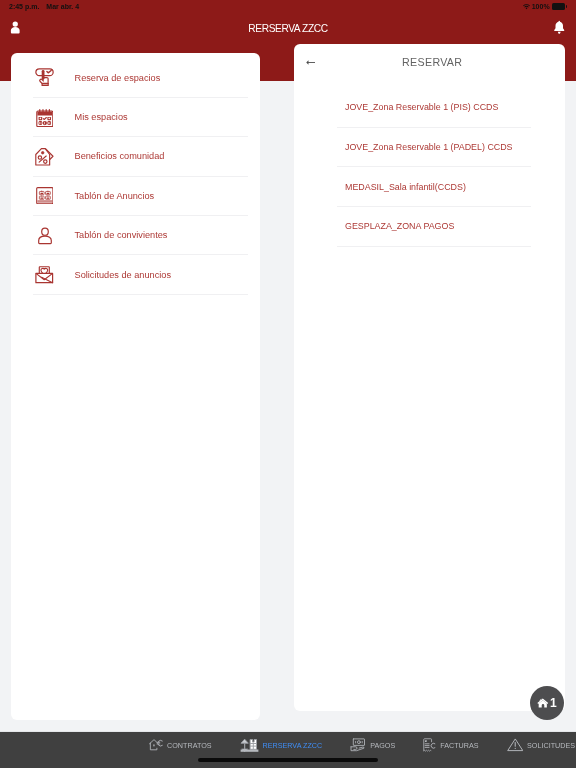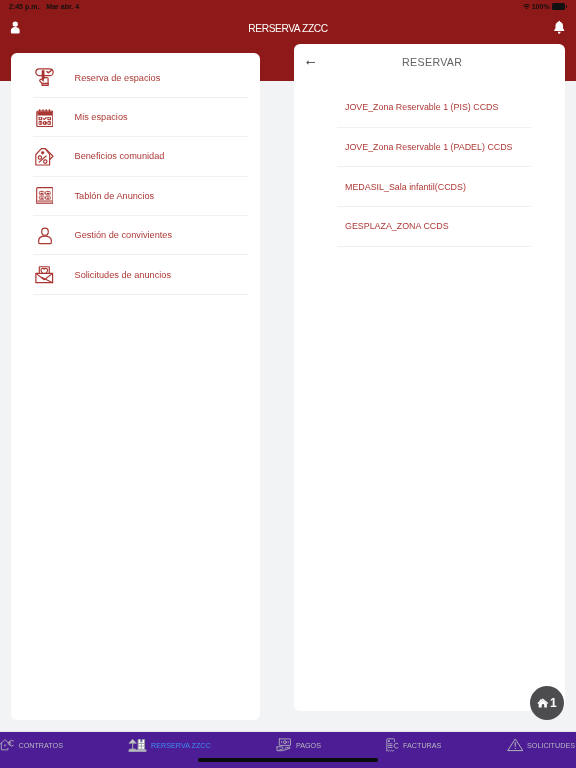--- a/index.html
+++ b/index.html
@@ -52,23 +52,23 @@
   .ritem { display:flex; align-items:center; height:38.7px; padding-left:30px; color:#ad3935;
            font-size:8.9px; cursor:pointer; white-space:nowrap; }
   .rdivider { height:1px; background:#f0f0f2; margin:0 13px 0 22px; }
 
   
   .fab { position:absolute; left:530px; top:686px; width:34px; height:34px; border-radius:50%;
          background:#4d4d4f; display:flex; align-items:center; justify-content:center; cursor:pointer; }
   .fab .fab-txt { color:#fff; font-size:12px; font-weight:bold; margin-left:1.2px; line-height:1; }
 
   
-  .tabbar { position:absolute; left:0; top:731px; width:576px; height:37px; background:#4c1d95;
+  .tabbar { position:absolute; left:0; top:731px; width:576px; height:37px; background:#404040;
             border-top:1px solid #e5e7ea; display:flex; align-items:center;
-            justify-content:space-between; gap:63px; padding-bottom:10px; padding-right:1px; }
+            justify-content:flex-end; gap:28px; padding-bottom:10px; padding-right:1px; }
   .tab { display:flex; align-items:center; gap:4px; cursor:pointer; }
   .tab .ticon { display:flex; align-items:center; justify-content:center; }
   .tab .tlabel { font-size:7.2px; letter-spacing:0px; color:#b6b9be; white-space:nowrap; }
   .tab.active .tlabel { color:#3f8ef7; }
   .home-ind { position:absolute; left:198px; top:758px; width:180px; height:4px;
               background:#0b0b0b; border-radius:2px; }
 </style>
 </head>
 <body>
 
@@ -202,21 +202,21 @@
      <div class="mdivider"></div>
       </div>
       <div class="menu-row">
         <div class="menu-item">
        <span class="micon">
             <svg width="18" height="19" viewBox="0 0 36 38" fill="none" stroke="#a93531" stroke-width="2.4">
               <path d="M18 4.2c-3.9 0-6.6 3.0-6.6 7.1 0 4.1 2.7 7.2 6.6 7.2s6.6-3.1 6.6-7.2c0-4.1-2.7-7.1-6.6-7.1z"></path>
               <path d="M5.4 33.6v-4.8c0-5.0 5.3-8.4 12.6-8.4s12.6 3.4 12.6 8.4v4.8a1.6 1.6 0 0 1-1.6 1.6H7.0a1.6 1.6 0 0 1-1.6-1.6z"></path>
             </svg>
           </span>
-       <span class="label">Gestión de convivientes</span>
+       <span class="label">Tablón de convivientes</span>
      </div>
      <div class="mdivider"></div>
       </div>
       <div class="menu-row">
         <div class="menu-item">
        <span class="micon">
             <svg width="18.5" height="19" viewBox="0 0 37 38" fill="none">
               <rect x="8.6" y="3.4" width="20.0" height="17.0" rx="1.0" fill="#fff" stroke="#a93531" stroke-width="2.3"></rect>
               <path d="M18.6 19.2c-3.5-3.0-6.8-5.3-6.8-8.6a3.8 3.8 0 0 1 6.8-2.35 3.8 3.8 0 0 1 6.8 2.35c0 3.3-3.3 5.6-6.8 8.6z" fill="#fff" stroke="#a93531" stroke-width="2.2" stroke-linejoin="round"></path>
               <path d="M1.8 16.8h33.4v18.6H1.8z" fill="#fff" stroke="#a93531" stroke-width="2.4" stroke-linejoin="round"></path>
@@ -248,21 +248,21 @@
       </div>
       <div class="rrow">
         <div class="ritem">JOVE_Zona Reservable 1 (PADEL) CCDS</div>
      <div class="rdivider"></div>
       </div>
       <div class="rrow">
         <div class="ritem">MEDASIL_Sala infantil(CCDS)</div>
      <div class="rdivider"></div>
       </div>
       <div class="rrow">
-        <div class="ritem">GESPLAZA_ZONA CCDS</div>
+        <div class="ritem">GESPLAZA_ZONA PAGOS</div>
      <div class="rdivider"></div>
       </div>
     </div>
 </div>
 
 <div class="fab">
   <span>
     <svg width="11.6" height="10" viewBox="0 0 29 25" style="display:block">
         <path d="M0.8 12.6 14.4 1.4l13.6 11.2-2.2 2.6-11.4-9.4-11.4 9.4z" fill="#fff"></path>
         <path d="M4.2 13.8 14.4 5.4l10.2 8.4v10.0h-6.4v-5.6a3.2 3.2 0 0 0-6.4 0v5.6H4.2z" fill="#fff"></path>

